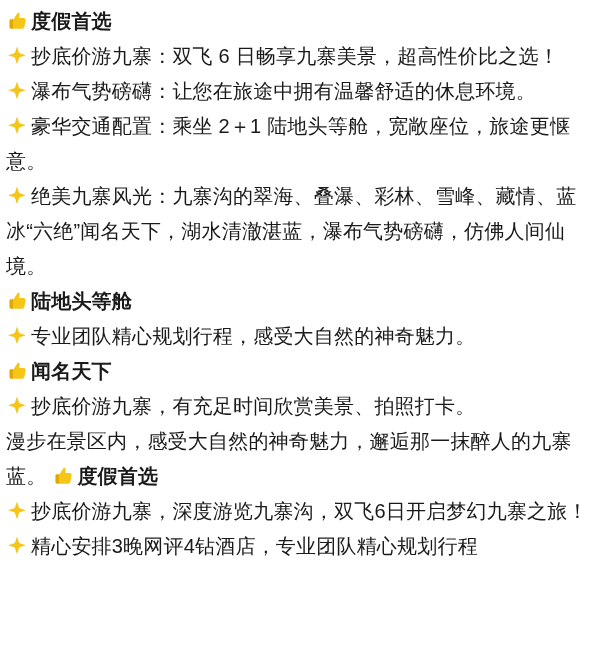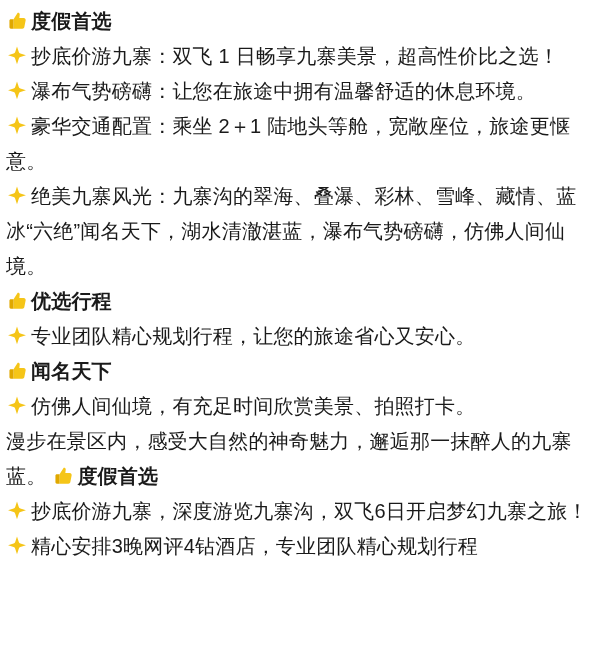--- a/index.html
+++ b/index.html
@@ -64,21 +64,21 @@
           <path fill="#E0A800" d="M11 13.5h-4c-1.1 0-2 .9-2 2v9.7c0 1.1.9 2 2 2h4z"></path>
         </svg>
     </span><span class="txt">度假首选</span>
   </p>
 
   <p class="para">
     <span class="emoji spark">
       <svg viewBox="0 0 32 32">
           <path fill="#F5C518" d="M16 2l2.6 8.1c.4 1.2 1.1 1.9 2.3 2.3L29 15l-8.1 2.6c-1.2.4-1.9 1.1-2.3 2.3L16 28l-2.6-8.1c-.4-1.2-1.1-1.9-2.3-2.3L3 15l8.1-2.6c1.2-.4 1.9-1.1 2.3-2.3z"></path>
         </svg>
-    </span><span class="txt">抄底价游九寨：双飞 1 日畅享九寨美景，超高性价比之选！</span>
+    </span><span class="txt">抄底价游九寨：双飞 6 日畅享九寨美景，超高性价比之选！</span>
   </p>
 
   <p class="para">
     <span class="emoji spark">
       <svg viewBox="0 0 32 32">
           <path fill="#F5C518" d="M16 2l2.6 8.1c.4 1.2 1.1 1.9 2.3 2.3L29 15l-8.1 2.6c-1.2.4-1.9 1.1-2.3 2.3L16 28l-2.6-8.1c-.4-1.2-1.1-1.9-2.3-2.3L3 15l8.1-2.6c1.2-.4 1.9-1.1 2.3-2.3z"></path>
         </svg>
     </span><span class="txt">瀑布气势磅礴：让您在旅途中拥有温馨舒适的休息环境。</span>
   </p>
 
@@ -97,46 +97,46 @@
         </svg>
     </span><span class="txt">绝美九寨风光：九寨沟的翠海、叠瀑、彩林、雪峰、藏情、蓝冰“六绝”闻名天下，湖水清澈湛蓝，瀑布气势磅礴，仿佛人间仙境。</span>
   </p>
 
   <p class="para bold">
     <span class="emoji thumb">
       <svg viewBox="0 0 32 32">
           <path fill="#F5C518" d="M11 13.5l6-9.5c1.6-.4 3 .7 3 2.3l-.6 5.2h6.4c1.8 0 3.1 1.6 2.8 3.3l-1.9 10c-.3 1.4-1.5 2.4-2.9 2.4H11z"></path>
           <path fill="#E0A800" d="M11 13.5h-4c-1.1 0-2 .9-2 2v9.7c0 1.1.9 2 2 2h4z"></path>
         </svg>
-    </span><span class="txt">优选行程</span>
+    </span><span class="txt">陆地头等舱</span>
   </p>
 
   <p class="para">
     <span class="emoji spark">
       <svg viewBox="0 0 32 32">
           <path fill="#F5C518" d="M16 2l2.6 8.1c.4 1.2 1.1 1.9 2.3 2.3L29 15l-8.1 2.6c-1.2.4-1.9 1.1-2.3 2.3L16 28l-2.6-8.1c-.4-1.2-1.1-1.9-2.3-2.3L3 15l8.1-2.6c1.2-.4 1.9-1.1 2.3-2.3z"></path>
         </svg>
-    </span><span class="txt">专业团队精心规划行程，让您的旅途省心又安心。</span>
+    </span><span class="txt">专业团队精心规划行程，感受大自然的神奇魅力。</span>
   </p>
 
   <p class="para bold">
     <span class="emoji thumb">
       <svg viewBox="0 0 32 32">
           <path fill="#F5C518" d="M11 13.5l6-9.5c1.6-.4 3 .7 3 2.3l-.6 5.2h6.4c1.8 0 3.1 1.6 2.8 3.3l-1.9 10c-.3 1.4-1.5 2.4-2.9 2.4H11z"></path>
           <path fill="#E0A800" d="M11 13.5h-4c-1.1 0-2 .9-2 2v9.7c0 1.1.9 2 2 2h4z"></path>
         </svg>
     </span><span class="txt">闻名天下</span>
   </p>
 
   <p class="para">
     <span class="emoji spark">
       <svg viewBox="0 0 32 32">
           <path fill="#F5C518" d="M16 2l2.6 8.1c.4 1.2 1.1 1.9 2.3 2.3L29 15l-8.1 2.6c-1.2.4-1.9 1.1-2.3 2.3L16 28l-2.6-8.1c-.4-1.2-1.1-1.9-2.3-2.3L3 15l8.1-2.6c1.2-.4 1.9-1.1 2.3-2.3z"></path>
         </svg>
-    </span><span class="txt">仿佛人间仙境，有充足时间欣赏美景、拍照打卡。</span>
+    </span><span class="txt">抄底价游九寨，有充足时间欣赏美景、拍照打卡。</span>
   </p>
 
   <p class="para">
     <span class="txt">漫步在景区内，感受大自然的神奇魅力，邂逅那一抹醉人的九寨蓝。</span><span class="emoji thumb inline-spark">
       <svg viewBox="0 0 32 32">
           <path fill="#F5C518" d="M11 13.5l6-9.5c1.6-.4 3 .7 3 2.3l-.6 5.2h6.4c1.8 0 3.1 1.6 2.8 3.3l-1.9 10c-.3 1.4-1.5 2.4-2.9 2.4H11z"></path>
           <path fill="#E0A800" d="M11 13.5h-4c-1.1 0-2 .9-2 2v9.7c0 1.1.9 2 2 2h4z"></path>
         </svg>
     </span><span class="txt" style="font-weight:bold">度假首选</span>
   </p>

